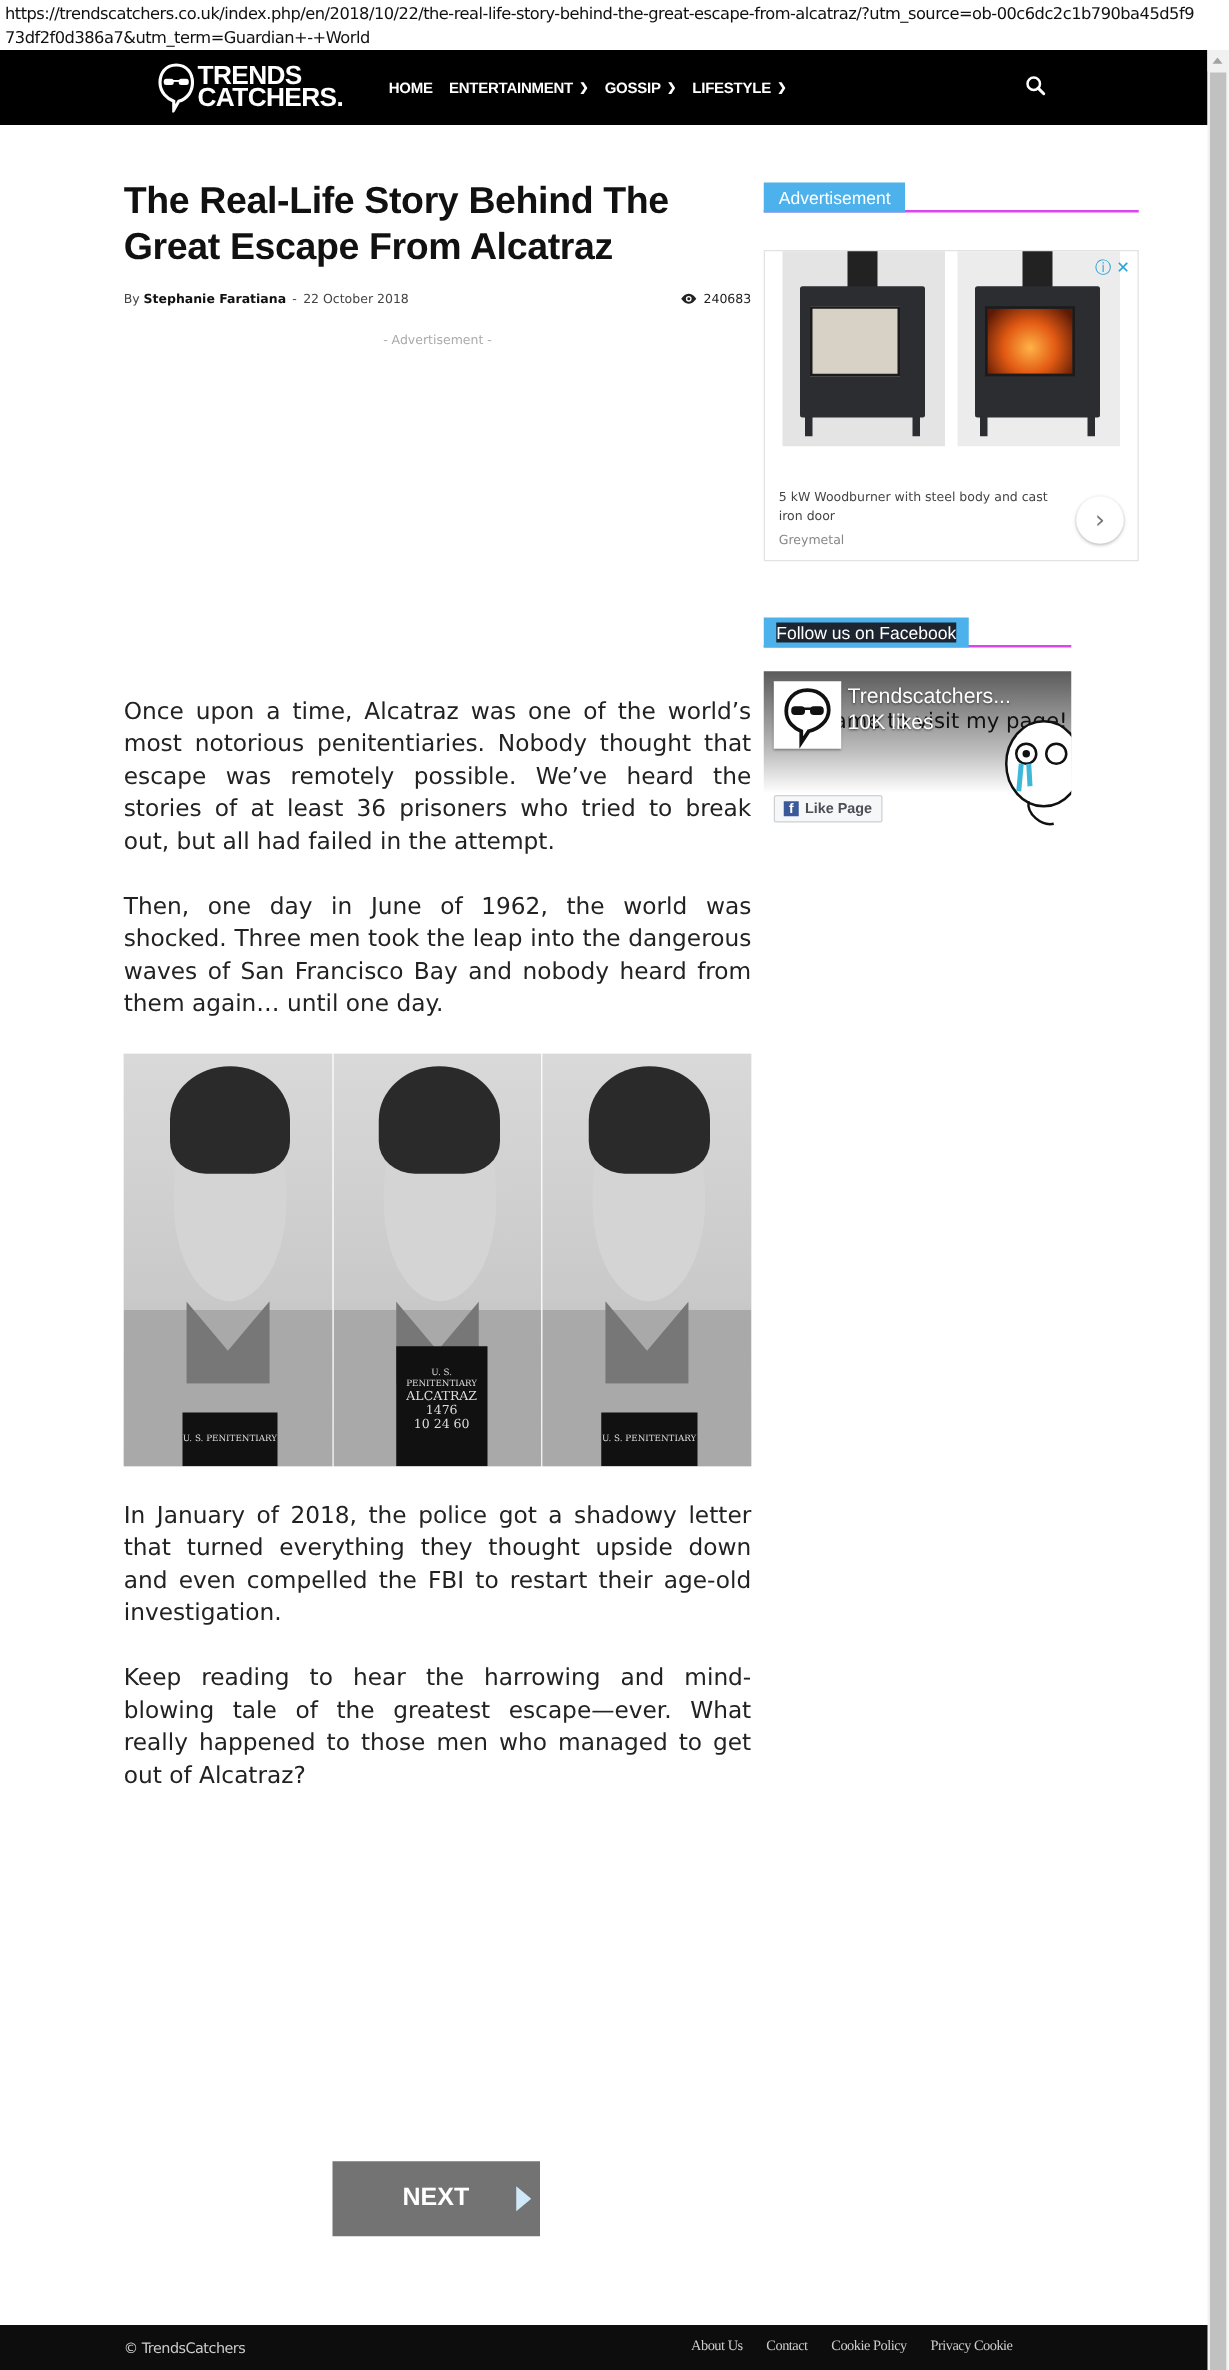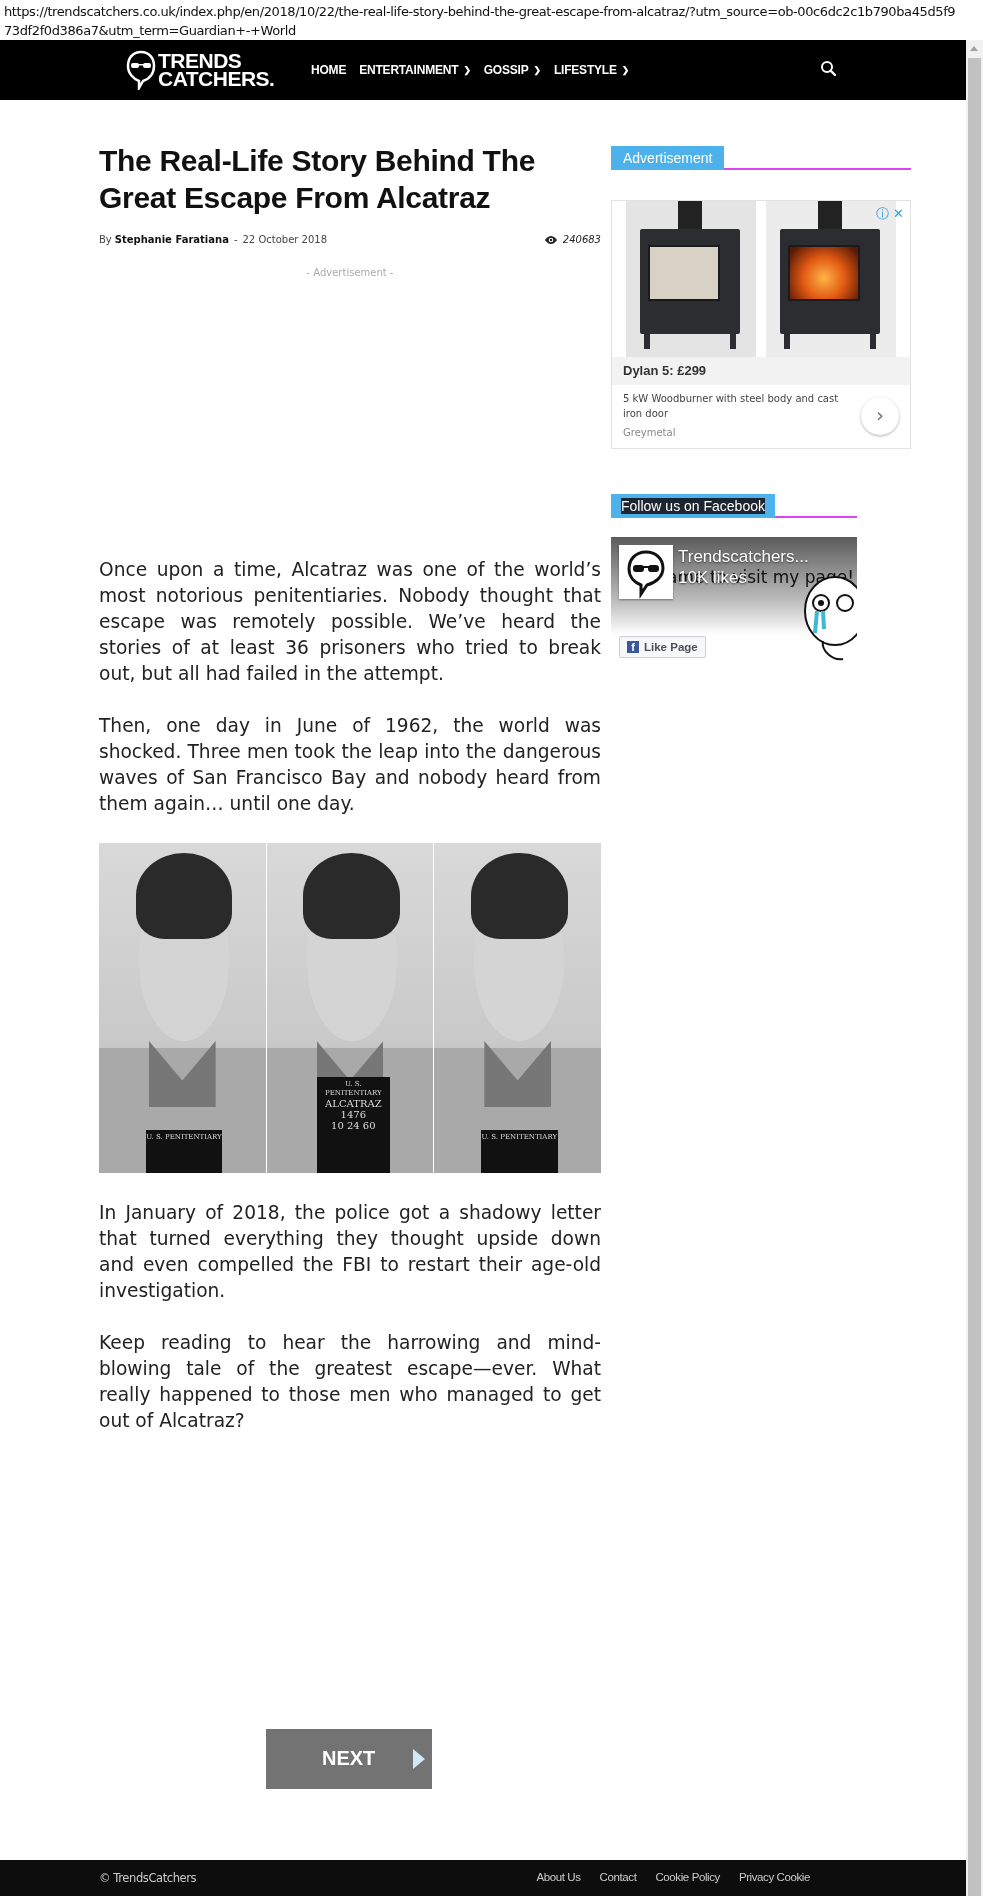--- a/index.html
+++ b/index.html
@@ -58,21 +58,21 @@
       font-family: "Liberation Sans", sans-serif; font-weight: bold; font-size: 30px; line-height: 37px;
       color: #111; letter-spacing: -0.3px;
     }
     .meta {
       position: absolute; left: 0; top: 134px; width: 502px; height: 16px;
       font-family: "DejaVu Sans", sans-serif; font-size: 10px; color: #444;
     }
     .meta .by { color: #444; }
     .meta .author { font-weight: bold; color: #111; margin-left: 3px; }
     .meta .sep { margin: 0 5px; }
-    .meta .views { position: absolute; right: 0; top: 0; display: flex; align-items: flex-end; color: #222; font-style: italic; }
+    .meta .views { position: absolute; right: 0; top: 0; display: flex; align-items: flex-start; color: #222; }
     .meta .views svg { margin-right: 5px; }
     .ad-label-top {
       position: absolute; left: 0; top: 167px; width: 502px; text-align: center;
       font-size: 10px; color: #aaa;
     }
     .body-text {
       font-family: "DejaVu Sans", sans-serif; font-size: 18.6px; line-height: 26px; color: #222;
       text-align: justify; position: absolute; left: 0; width: 502px;
     }
     .p1 { top: 457px; }
@@ -88,21 +88,21 @@
       background: linear-gradient(180deg, #d9d9d9 0%, #c9c9c9 60%, #a8a8a8 100%);
       border-right: 1px solid #fff;
     }
     .mug:last-child { border-right: none; }
     .mug .hair { position: absolute; left: 22%; top: 3%; width: 58%; height: 26%; background: #2a2a2a; border-radius: 50% 50% 30% 30%; }
     .mug .face { position: absolute; left: 24%; top: 12%; width: 54%; height: 48%; background: #d4d4d4; border-radius: 45% 45% 50% 50%; }
     .mug .shirt { position: absolute; left: 0; top: 62%; width: 100%; height: 38%; background: #a9a9a9; }
     .mug .collar { position: absolute; left: 30%; top: 60%; width: 40%; height: 20%; background: #777; clip-path: polygon(0 0, 50% 60%, 100% 0, 100% 100%, 0 100%); }
     .mug .plate {
       position: absolute; left: 28%; bottom: 0; width: 46%; height: 13%; background: #111; color: #ddd;
-      font-family: "DejaVu Serif", serif; font-size: 7px; text-align: center; padding-top: 3px; line-height: 9px;
+      font-family: "DejaVu Serif", serif; font-size: 7px; text-align: center; padding-top: 17px; line-height: 9px;
     }
     .mug.center .plate { height: 29%; left: 30%; width: 44%; }
     .mug .plate .big { font-size: 10px; line-height: 11px; display: block; }
 
     .next-btn {
       position: absolute; left: 266px; top: 1729px; width: 166px; height: 60px; background: #737373;
       cursor: pointer;
     }
     .next-btn .lbl {
       position: absolute; left: 56px; top: 18px;
@@ -190,21 +190,21 @@
     .footer {
       position: absolute; left: 0; top: 1860px; width: 966px; height: 36px; background: #0d0d0d;
     }
     .footer .copy {
       position: absolute; left: 99px; top: 11px; color: #ccc; font-size: 11.5px;
       font-family: "DejaVu Sans", sans-serif; letter-spacing: -0.4px;
     }
     .footer .links { position: absolute; right: 156px; top: 11px; display: flex; }
     .footer .links a {
       color: #ccc; font-size: 11.5px; margin-left: 19px; text-decoration: none; cursor: pointer;
-      font-family: Liberation Sans, sans-serif; letter-spacing: -0.4px;
+      font-family: Liberation Serif, serif; letter-spacing: -0.4px;
     }
   </style>
 </head>
 <body>
 
 <div class="url-bar">https://trendscatchers.co.uk/index.php/en/2018/10/22/the-real-life-story-behind-the-great-escape-from-alcatraz/?utm_source=ob-00c6dc2c1b790ba45d5f973df2f0d386a7&amp;utm_term=Guardian+-+World</div>
 
 <div class="site-header">
   <div class="logo">
     <svg class="logo-mark" viewBox="0 0 30 40">
@@ -325,21 +325,20 @@
         <div class="stove-body"></div>
         <div class="stove-window"></div>
       <div class="stove-leg-l"></div>
         <div class="stove-leg-r"></div>
     </div>
   </div>
   <div class="ad-info-icons">
     <span>ⓘ</span>
     <span>✕</span>
   </div>
-  <div class="ad-price-bar">Dylan 5: £299</div>
   <div class="ad-desc">5 kW Woodburner with steel body and cast iron door</div>
   <div class="ad-brand">Greymetal</div>
   <div class="ad-next">›</div>
 </div>
 
 <div class="widget-head fb-head">
   <span class="tab"><span class="hl">Follow us on Facebook</span></span>
 </div>
 <div class="fb-box">
   <div class="fb-bgtext">You came to visit my page!</div>

